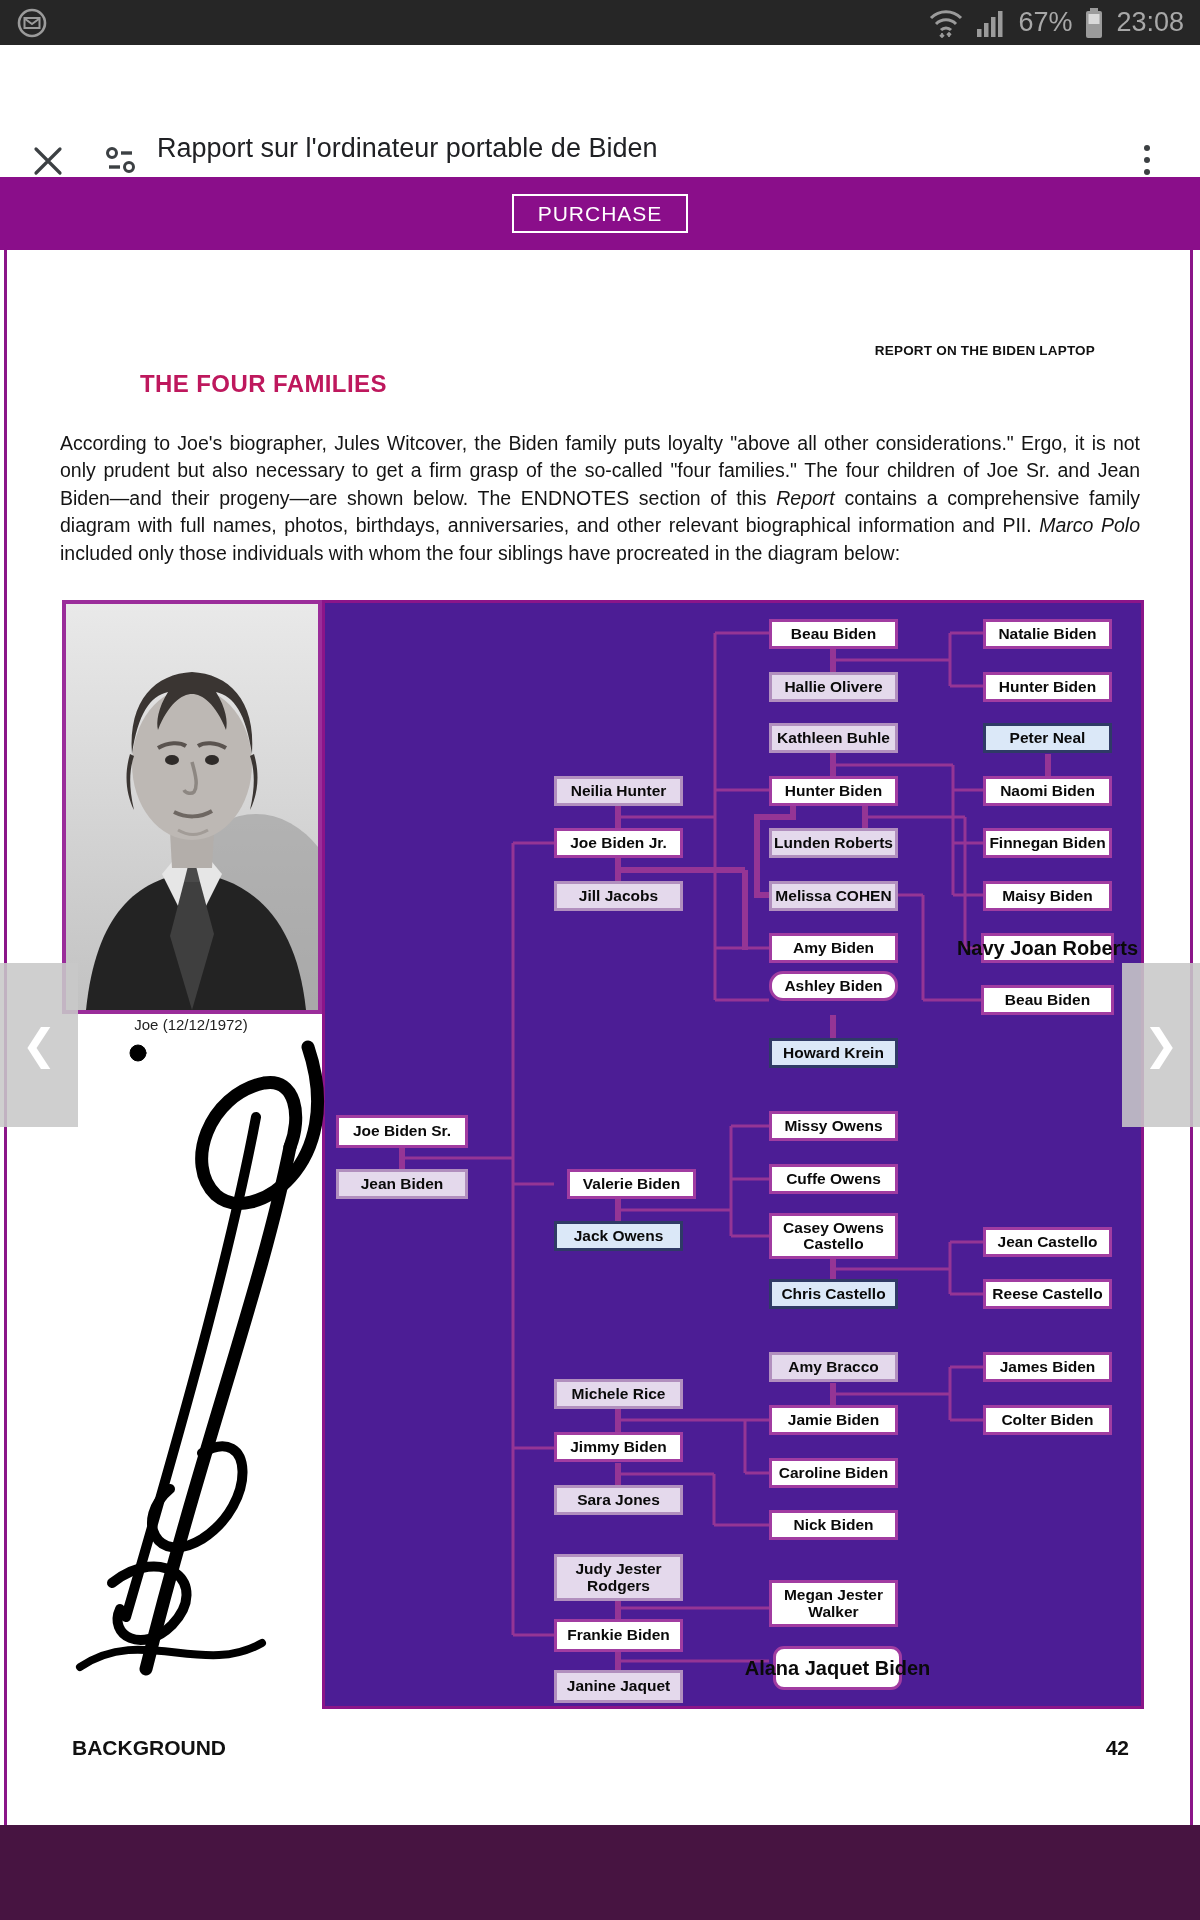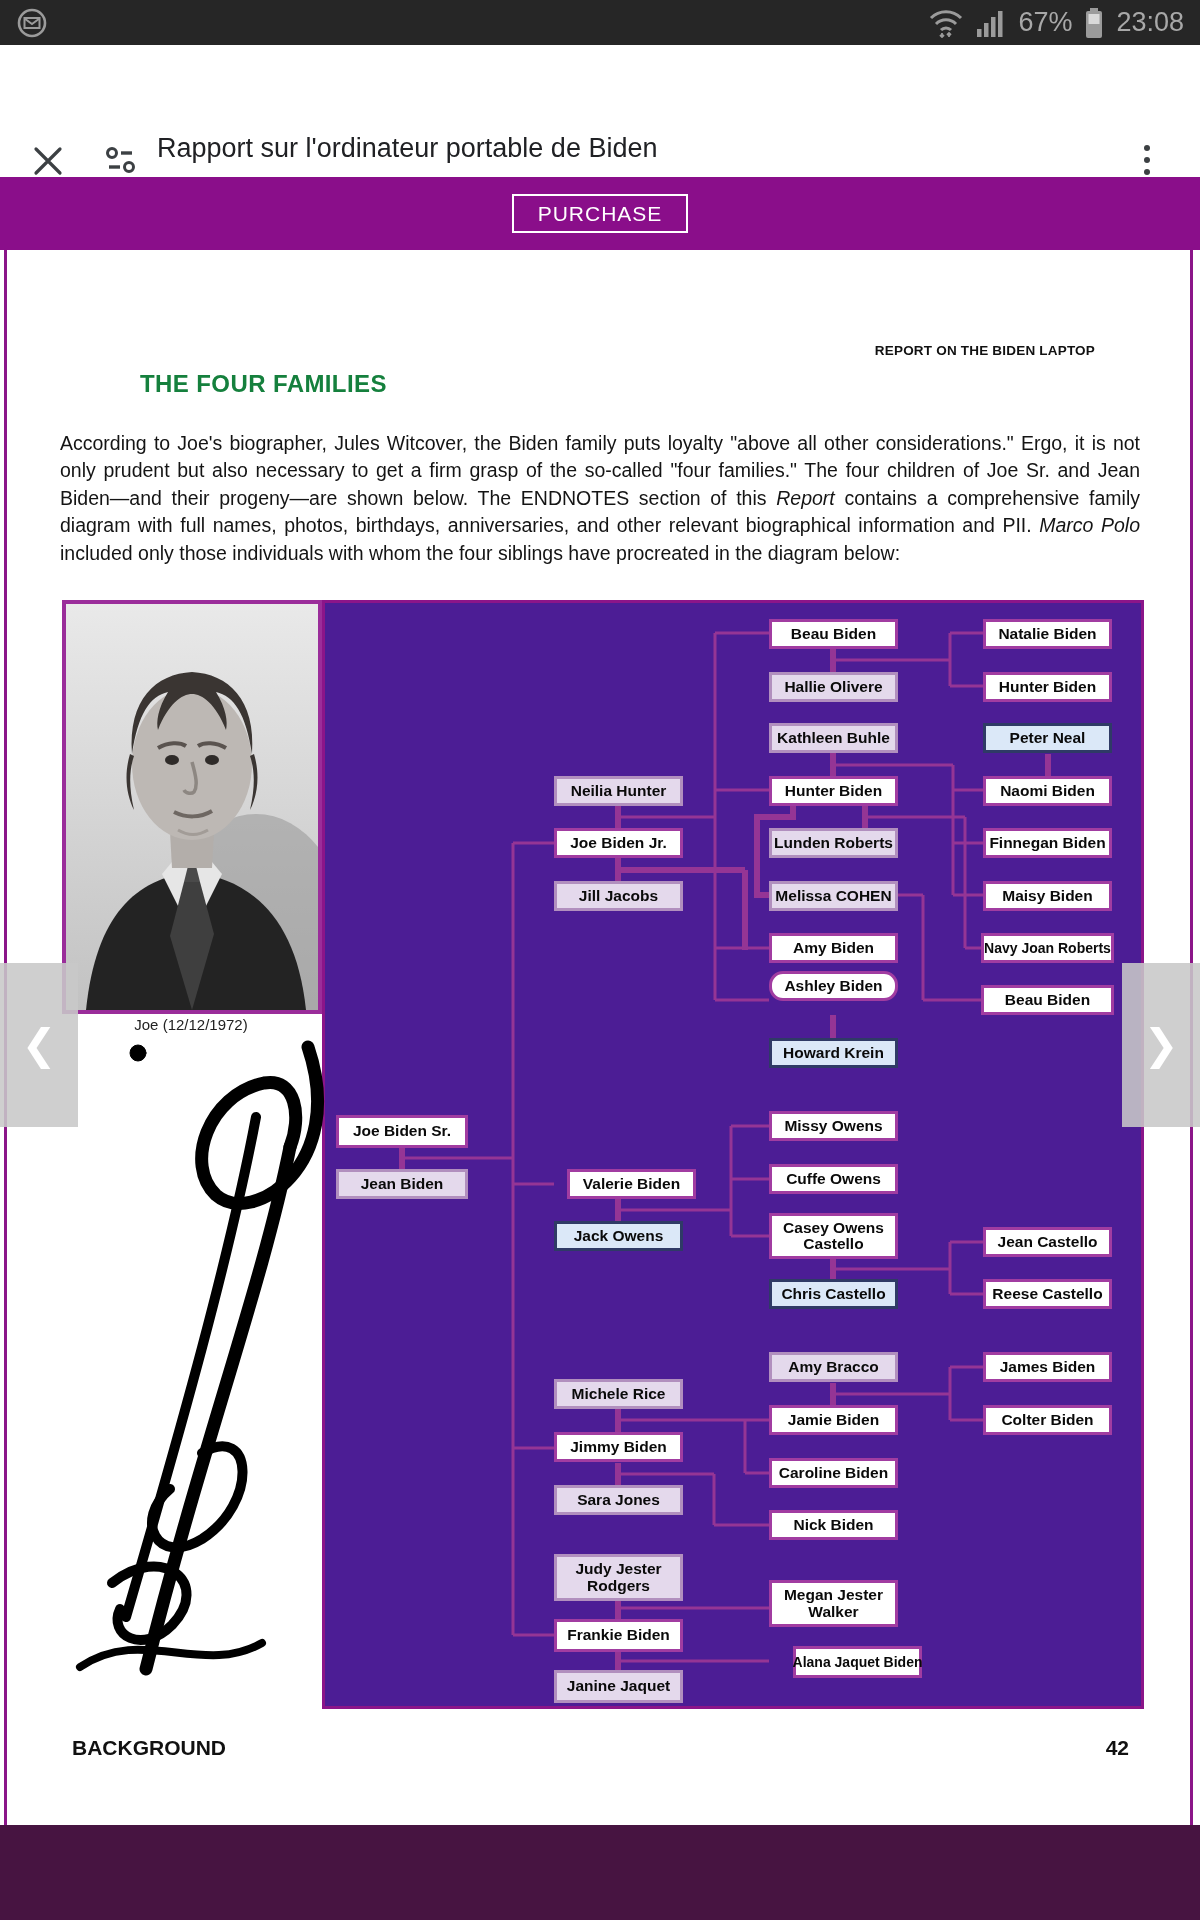--- a/index.html
+++ b/index.html
@@ -26,42 +26,42 @@
   .banner{left:0;top:177px;width:1200px;height:73px;background:#8A0E8A;
           display:flex;align-items:center;justify-content:center;}
   .purchase{border:2px solid #ffffff;color:#ffffff;background:transparent;
             font-family:"Liberation Sans",sans-serif;font-size:21px;letter-spacing:1px;
             padding:7px 24px;line-height:1;cursor:pointer;}
 
   
   .page{left:4px;top:250px;width:1189px;height:1575px;background:#ffffff;box-sizing:border-box;
         border-left:3px solid #8B1589;border-right:3px solid #8B1589;}
   .corner{right:105px;top:343px;font-size:13.5px;font-weight:bold;color:#111;letter-spacing:.2px;}
-  .heading{left:140px;top:370px;font-size:24px;font-weight:bold;color:#15803d;letter-spacing:.4px;}
+  .heading{left:140px;top:370px;font-size:24px;font-weight:bold;color:#be185d;letter-spacing:.4px;}
   .para{left:60px;top:430px;width:1080px;font-size:19.5px;line-height:27.4px;color:#141414;
         text-align:justify;}
   .para i{font-style:italic;}
   .footL{left:72px;top:1736px;font-size:21px;font-weight:bold;color:#111;}
   .footR{right:71px;top:1736px;font-size:21px;font-weight:bold;color:#111;}
   .band{left:0;top:1825px;width:1200px;height:95px;background:#471441;}
 
   
   .photo{left:62px;top:600px;width:252px;height:406px;border:4px solid #9A2D9A;background:#d9d9d9;}
   .caption{left:60px;top:1016px;width:262px;text-align:center;font-size:15px;color:#222;}
 
   
   .treeframe{left:322px;top:600px;width:822px;height:1109px;box-sizing:border-box;
              border:3px solid #8B1589;background:#4c1d95;}
   .treeinner{position:absolute;left:0;top:0;width:100%;height:100%;}
   .node{position:absolute;width:129px;height:30px;box-sizing:border-box;background:#ffffff;
         border:3px solid #A13CA1;display:flex;align-items:center;justify-content:center;
         font-size:15.5px;font-weight:bold;color:#0a0a0a;text-align:center;line-height:1.05;z-index:2;}
   .node.spouse{background:#E4D9EC;border-color:#B18FBE;}
   .node.blue{background:#DBE8F8;border-color:#2F3A66;}
-  .node.nw{font-size:14px;white-space:nowrap;}
+  .node.nw{font-size:20px;white-space:nowrap;}
   .tl{position:absolute;left:0;top:0;z-index:1;}
 
   
   .navbar{top:963px;width:78px;height:164px;background:rgba(200,200,200,0.88);
           display:flex;align-items:center;justify-content:center;z-index:9;cursor:pointer;}
   .navbar span{color:#ffffff;font-size:42px;line-height:1;}
 
   .sig{z-index:3;}
 </style>
 </head>
@@ -244,21 +244,21 @@
     <div class="node spouse" style="left:229px;top:776px;">Michele Rice</div>
     <div class="node" style="left:444px;top:802px;">Jamie Biden</div>
     <div class="node" style="left:658px;top:802px;">Colter Biden</div>
     <div class="node" style="left:229px;top:829px;">Jimmy Biden</div>
     <div class="node" style="left:444px;top:855px;">Caroline Biden</div>
     <div class="node spouse" style="left:229px;top:882px;">Sara Jones</div>
     <div class="node" style="left:444px;top:907px;">Nick Biden</div>
     <div class="node spouse" style="left:229px;top:951px;height:47px;">Judy Jester Rodgers</div>
     <div class="node" style="left:444px;top:977px;height:47px;">Megan Jester Walker</div>
     <div class="node" style="left:229px;top:1016px;height:33px;">Frankie Biden</div>
-    <div class="node nw" style="left:468px;top:1043px;height:32px;">Alana Jaquet Biden</div>
+    <div class="node nw" style="left:448px;top:1043px;height:44px;border-radius:11px;">Alana Jaquet Biden</div>
     <div class="node spouse" style="left:229px;top:1067px;height:33px;">Janine Jaquet</div>
   </div>
 </div>
 
 <div class="abs footL">BACKGROUND</div>
 <div class="abs footR">42</div>
 
 <div class="abs navbar" style="left:0;">
   <span>❮</span>
 </div>

